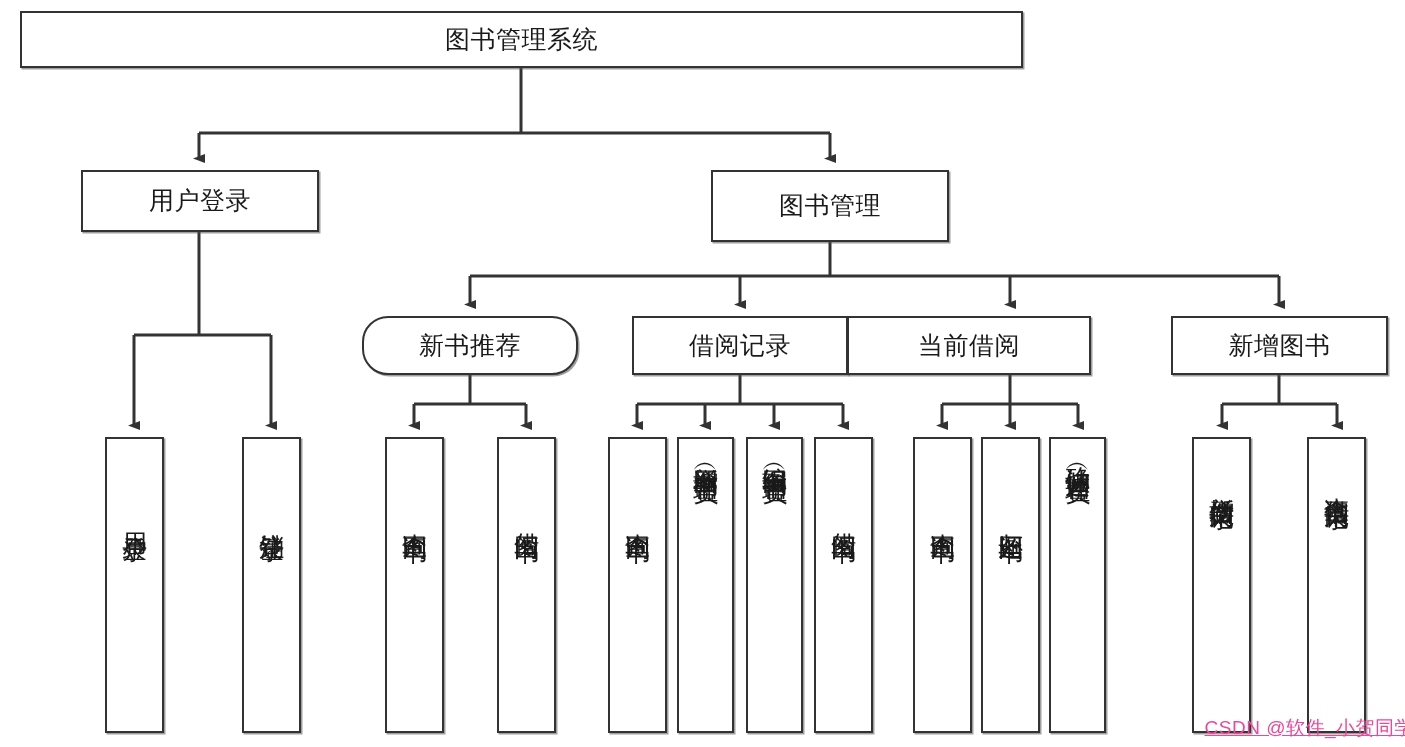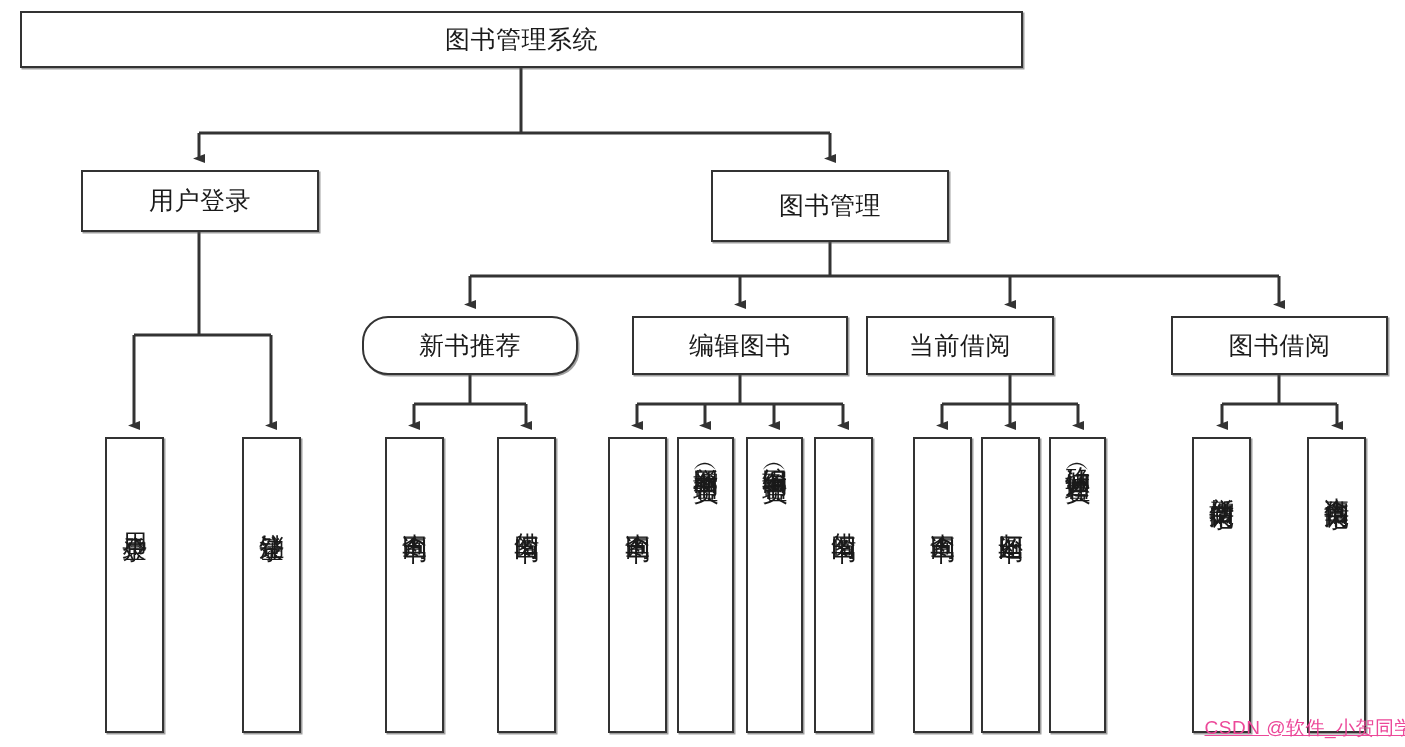--- a/index.html
+++ b/index.html
@@ -133,27 +133,27 @@
     <span class="lbl">用户登录</span>
   </div>
   <div class="node horiz" style="left:711px; top:170px; width:238px; height:72px;">
     <span class="lbl">图书管理</span>
   </div>
 
   <div class="node horiz" style="left:362px; top:316px; width:216px; height:59px;border-radius:26px;">
     <span class="lbl">新书推荐</span>
   </div>
   <div class="node horiz" style="left:632px; top:316px; width:216px; height:59px;">
-    <span class="lbl">编辑图书</span>
+    <span class="lbl">借阅记录</span>
   </div>
-  <div class="node horiz" style="left:866px; top:316px; width:188px; height:59px;">
+  <div class="node horiz" style="left:847px; top:316px; width:244px; height:59px;">
     <span class="lbl">当前借阅</span>
   </div>
   <div class="node horiz" style="left:1171px; top:316px; width:217px; height:59px;">
-    <span class="lbl">图书借阅</span>
+    <span class="lbl">新增图书</span>
   </div>
 
   <div class="node vert" style="left:105px; top:437px; width:59px; height:296px; padding-top:74px;">
     <span class="lbl">用户登录</span>
   </div>
   <div class="node vert" style="left:242px; top:437px; width:59px; height:296px; padding-top:74px;">
     <span class="lbl">注销登录</span>
   </div>
 
   <div class="node vert" style="left:385px; top:437px; width:59px; height:296px; padding-top:74px;">

